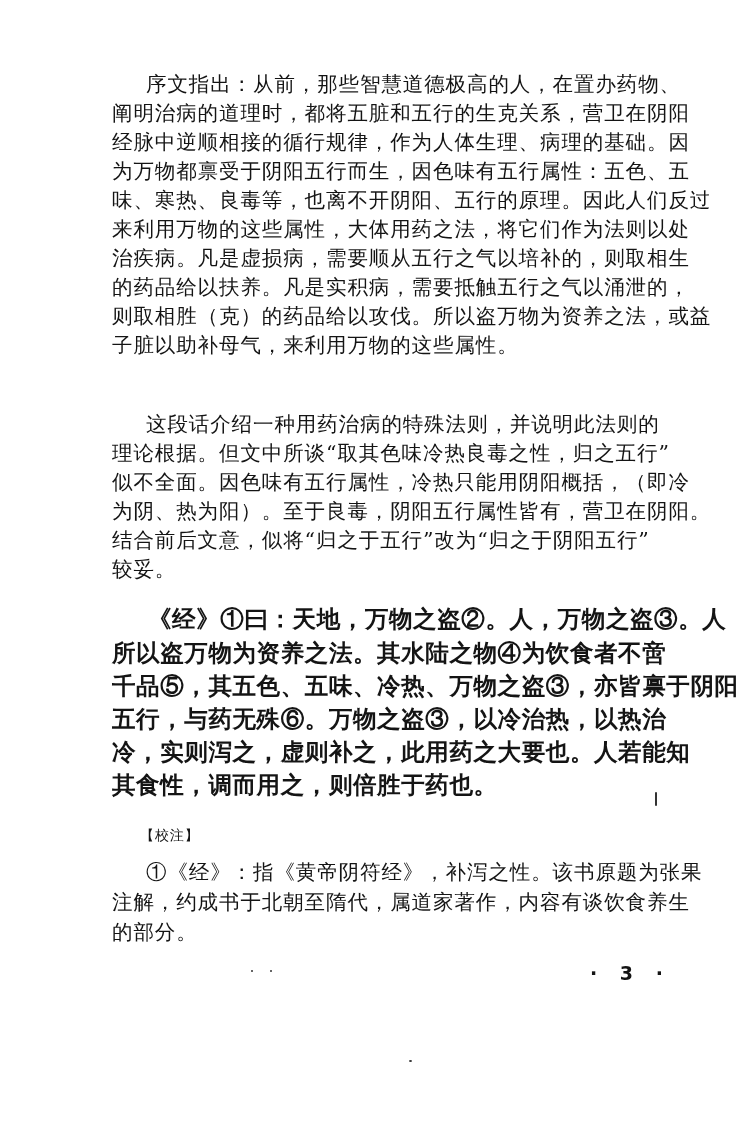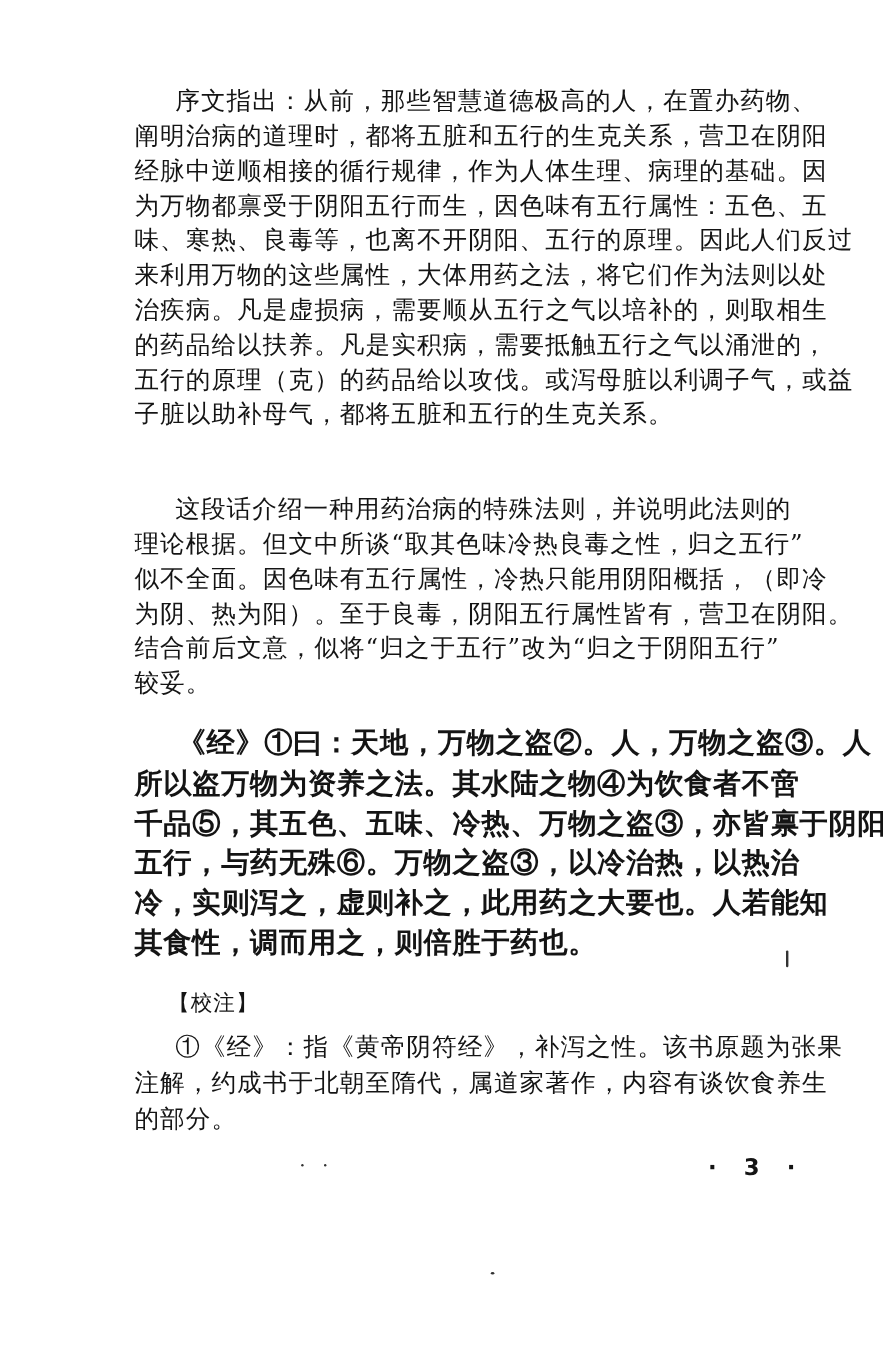--- a/index.html
+++ b/index.html
@@ -9,43 +9,43 @@
     color: #141414;
   }
   .page { position: absolute; left: 0; top: 12px; width: 712px; height: 1122px; padding-left: 16px; }
   .line {
     position: absolute; white-space: nowrap; left: 112px;
     font-size: 20.5px; letter-spacing: 0.9px; line-height: 1;
   }
   .line.indent { left: 146px; }
   .line.big { font-size: 23.5px; letter-spacing: 0.6px; font-weight: bold; }
   .line.big.indent { left: 148px; }
-  .line.heading { left: 140px; font-size: 18px; }
+  .line.heading { left: 140px; font-size: 14px; }
   .page-number {
     position: absolute; left: 590px; top: 950px; font-size: 19px;
     font-family: "DejaVu Sans", sans-serif; font-weight: bold; letter-spacing: 8px;
   }
   .speck { position: absolute; background: #333; border-radius: 50%; }
 </style>
 </head>
 <body>
 
 <div class="page">
 
   <div>
     <div class="line indent" style="top:62px">序文指出：从前，那些智慧道德极高的人，在置办药物、</div>
     <div class="line" style="top:91px">阐明治病的道理时，都将五脏和五行的生克关系，营卫在阴阳</div>
     <div class="line" style="top:120px">经脉中逆顺相接的循行规律，作为人体生理、病理的基础。因</div>
     <div class="line" style="top:149px">为万物都禀受于阴阳五行而生，因色味有五行属性：五色、五</div>
     <div class="line" style="top:178px">味、寒热、良毒等，也离不开阴阳、五行的原理。因此人们反过</div>
     <div class="line" style="top:207px">来利用万物的这些属性，大体用药之法，将它们作为法则以处</div>
     <div class="line" style="top:236px">治疾病。凡是虚损病，需要顺从五行之气以培补的，则取相生</div>
     <div class="line" style="top:265px">的药品给以扶养。凡是实积病，需要抵触五行之气以涌泄的，</div>
-    <div class="line" style="top:294px">五行的原理（克）的药品给以攻伐。或泻母脏以利调子气，或益</div>
-    <div class="line" style="top:323px">子脏以助补母气，都将五脏和五行的生克关系。</div>
+    <div class="line" style="top:294px">则取相胜（克）的药品给以攻伐。所以盗万物为资养之法，或益</div>
+    <div class="line" style="top:323px">子脏以助补母气，来利用万物的这些属性。</div>
   </div>
 
   <div>
     <div class="line indent" style="top:402px">这段话介绍一种用药治病的特殊法则，并说明此法则的</div>
     <div class="line" style="top:431px">理论根据。但文中所谈“取其色味冷热良毒之性，归之五行”</div>
     <div class="line" style="top:460px">似不全面。因色味有五行属性，冷热只能用阴阳概括，（即冷</div>
     <div class="line" style="top:489px">为阴、热为阳）。至于良毒，阴阳五行属性皆有，营卫在阴阳。</div>
     <div class="line" style="top:518px">结合前后文意，似将“归之于五行”改为“归之于阴阳五行”</div>
     <div class="line" style="top:547px">较妥。</div>
   </div>

